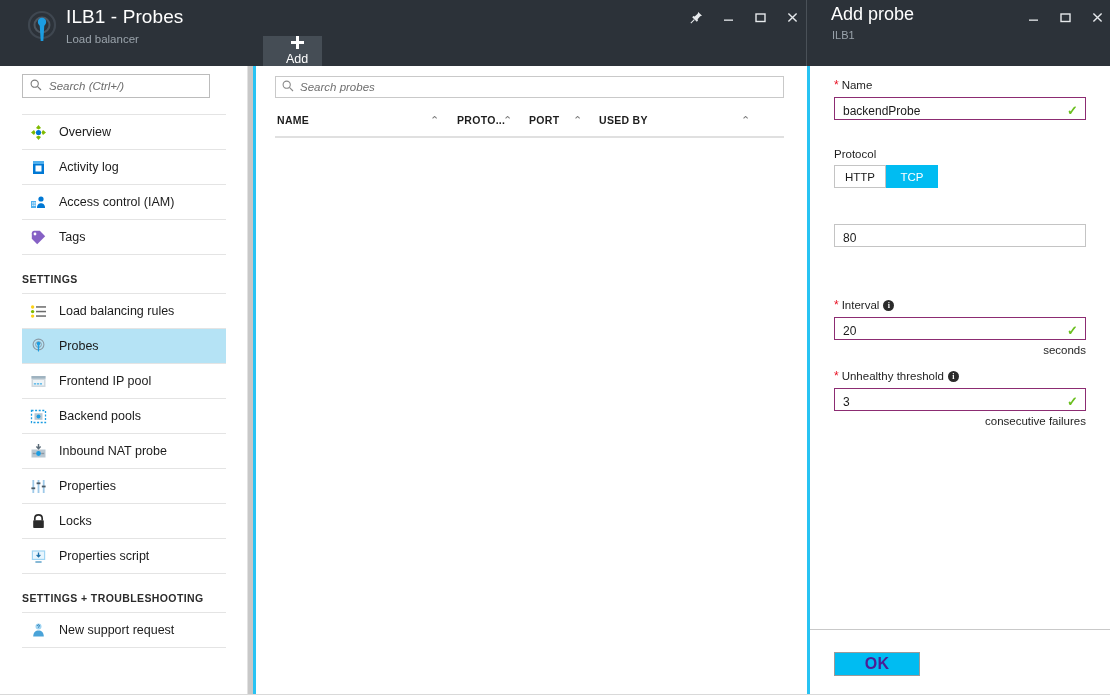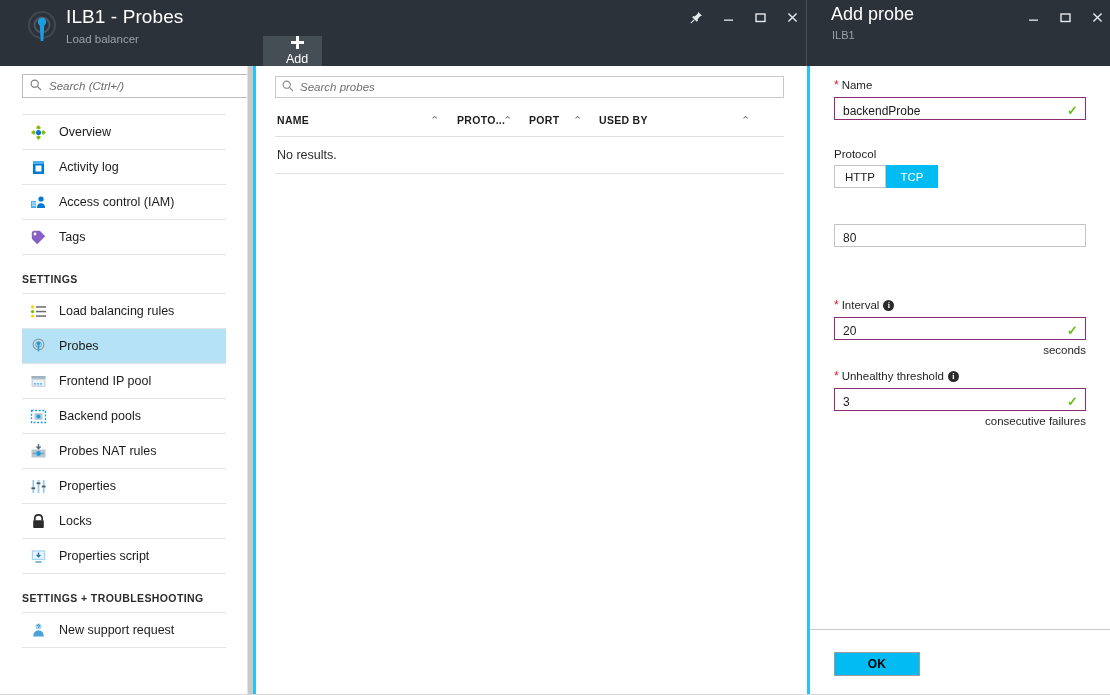--- a/index.html
+++ b/index.html
@@ -68,21 +68,21 @@
   .addbtn .plus:after { top:5px; left:0; height:3px; width:13px; }
   .addbtn .lbl { color:#fff; font-size:12.5px; }
 
   
   .sidebar {
     position:absolute; left:0; top:66px; width: 248px; height: 629px;
     background:#ffffff; border-right:1px solid #e2e2e2;
     overflow:hidden;
   }
   .search-box {
-    position:absolute; left: 22px; top: 8px; width: 230px; height: 24px;
+    position:absolute; left: 22px; top: 8px; width: 188px; height: 24px;
     border:1px solid #bcbcbc; background:#fff; display:flex; align-items:center;
   }
   .search-box .mag { margin-left:7px; margin-right:7px; }
   .search-box .ph { color:#6b6b6b; font-size:11.5px; font-style: italic; }
 
   .nav { position:absolute; left:22px; top: 48px; width: 204px; }
   .nav-sep { height:1px; background:#e4e4e4; width:204px; }
   .nav-item {
     height: 34px; display:flex; align-items:center; gap: 12px; cursor:pointer;
     padding-left: 8px; width: 204px;
@@ -163,21 +163,21 @@
   .seg .on  { background:#00bcf2; color:#fff; border:1px solid #00bcf2; }
 
   .blade-foot-line {
     position:absolute; left:0; top: 563px; width:300px; height:1px; background:#c9c9c9;
   }
   .okbtn {
     position:absolute; left: 24px; top: 586px; width: 86px; height: 24px;
     background:#00bcf2; border:1px solid #9a9a9a;
     display:flex; align-items:center; justify-content:center; cursor:pointer;
   }
-  .okbtn span { color:#000000; font-size:12px; font-weight:700; letter-spacing:.3px; }
+  .okbtn span { color:#4c1d95; font-size:16px; font-weight:700; letter-spacing:.3px; }
 
   .outer-border {
     position:absolute; left:0; top:66px; width:1110px; height:629px;
     border-bottom:1px solid #d9d9d9; pointer-events:none;
   }
 </style>
 </head>
 <body>
 
 <div id="app">
@@ -379,21 +379,21 @@
       <div class="nav-item">
         <span class="ico">
           <svg width="17" height="17" viewBox="0 0 17 17">
             <rect x="1.5" y="6.5" width="14" height="8" fill="#b9c7d1"></rect>
             <path d="M8.5 1 L8.5 5.4 M6.4 3.6 L8.5 5.8 L10.6 3.6" stroke="#5b6b78" stroke-width="1.4" fill="none"></path>
             <circle cx="8.5" cy="10.5" r="2.4" fill="#1b9de2"></circle>
             <rect x="2.8" y="9.8" width="3" height="1.4" fill="#8a98a4"></rect>
             <rect x="11.2" y="9.8" width="3" height="1.4" fill="#8a98a4"></rect>
           </svg>
         </span>
-        <span class="txt">Probes NAT rules</span>
+        <span class="txt">Inbound NAT probe</span>
       </div>
       <div class="nav-sep"></div>
 
       <div class="nav-item">
         <span class="ico">
           <svg width="17" height="17" viewBox="0 0 17 17">
             <rect x="2.4" y="2" width="1.8" height="13" fill="#9ec9e8"></rect>
             <rect x="7.6" y="2" width="1.8" height="13" fill="#9ec9e8"></rect>
             <rect x="12.8" y="2" width="1.8" height="13" fill="#9ec9e8"></rect>
             <rect x="1.4" y="9.4" width="3.8" height="1.8" fill="#4a5a66"></rect>
@@ -466,23 +466,20 @@
         <span class="th" style="left:2px;">NAME</span>
         <span class="sortcar" style="left:155px;">⌃</span>
         <span class="th" style="left:182px;">PROTO...</span>
         <span class="sortcar" style="left:228px;">⌃</span>
         <span class="th" style="left:254px;">PORT</span>
         <span class="sortcar" style="left:298px;">⌃</span>
         <span class="th" style="left:324px;">USED BY</span>
         <span class="sortcar" style="left:466px;">⌃</span>
       </div>
       <div class="tbl-rule"></div>
-      <div class="tbl-empty">
-        <span>No results.</span>
-      </div>
       <div class="tbl-rule"></div>
     </div>
   </div>
 
   <div class="blade-rail"></div>
   <div class="blade">
     <div class="blade-body">
 
       <div class="fld" style="top: 12px;">
         <div class="fld-lbl">

